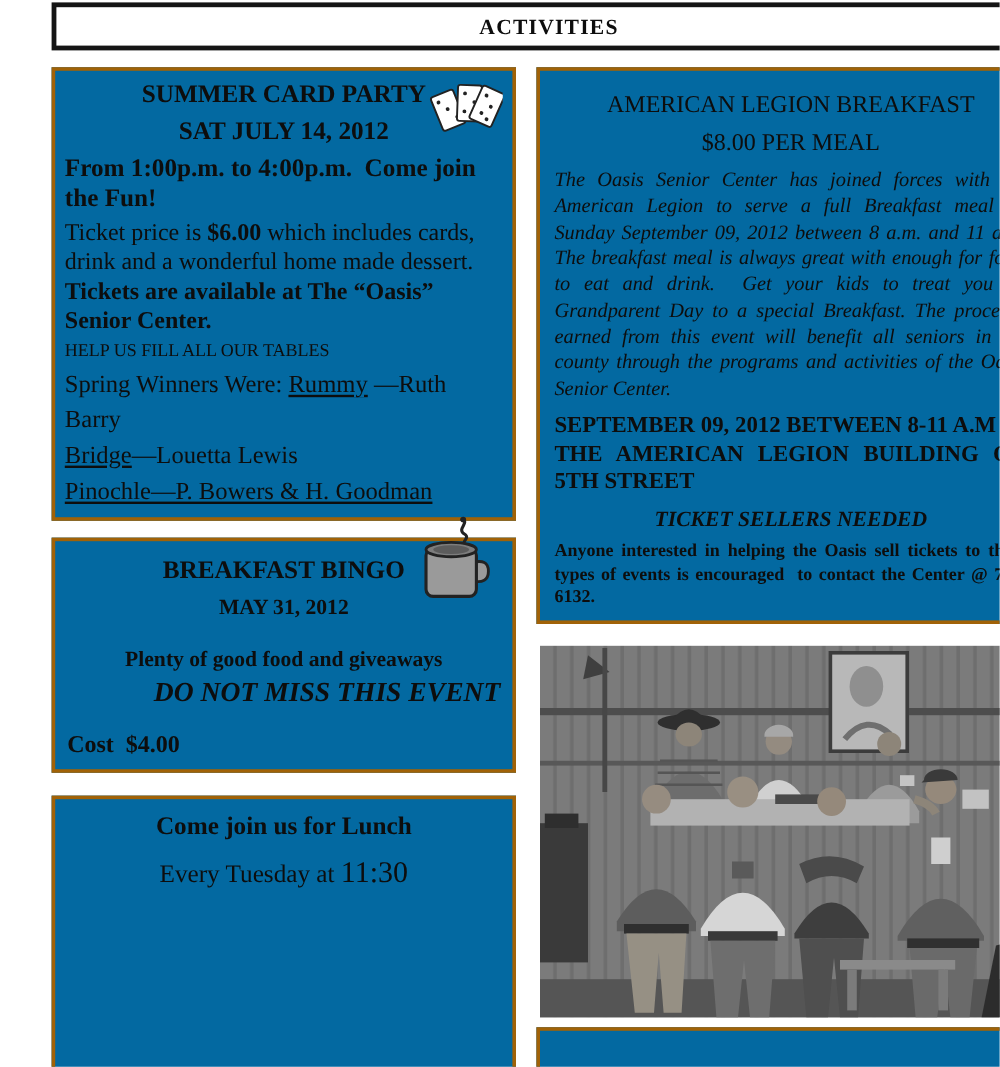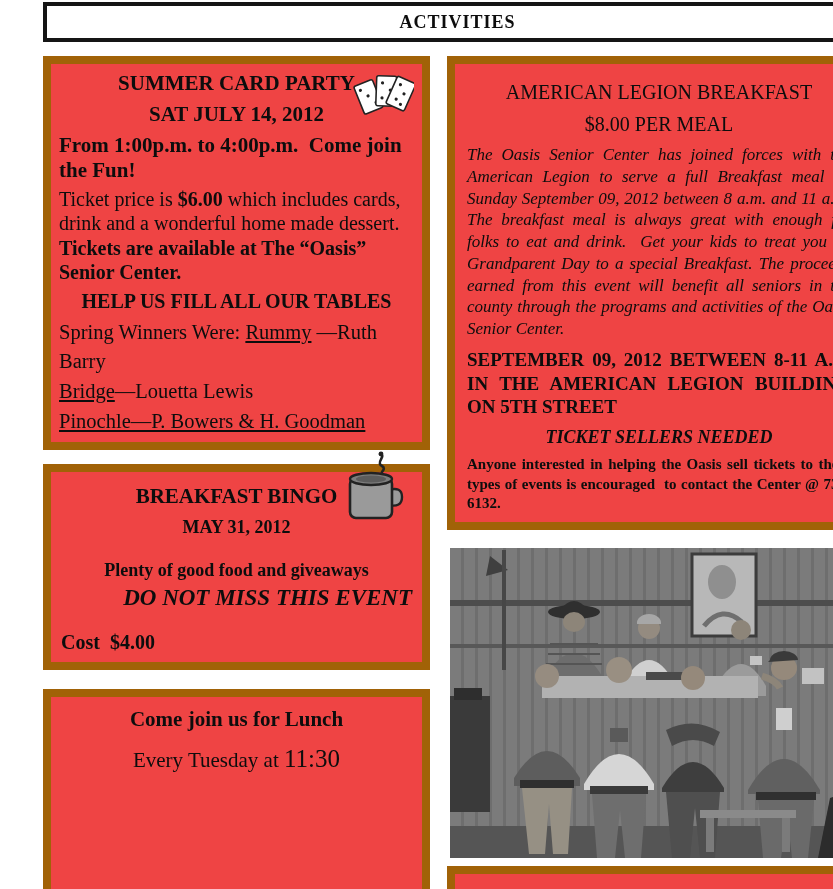--- a/index.html
+++ b/index.html
@@ -21,29 +21,29 @@
   .header-title {
     font-weight: bold; font-size: 18px; letter-spacing: 1px;
     font-stretch: condensed;
   }
 
   
   .columns { display: flex; margin-top: 14px; gap: 17px; }
   .col-left  { width: 387px; display: flex; flex-direction: column; }
   .col-right { width: 424px; display: flex; flex-direction: column; }
 
-  .box { border: 8px solid #a16207; background: #ef4444; position: relative; }
+  .box { border: 3px solid #a16207; background: #0369a1; position: relative; }
 
   
   .card-party { min-height: 269px; padding: 5px 8px 6px 8px; }
   .cp-title { text-align: center; font-weight: bold; font-size: 21px; margin-top: 2px; }
   .cp-date  { text-align: center; font-weight: bold; font-size: 21px; margin-top: 6px; }
   .cp-line1 { font-weight: bold; font-size: 21px; margin-top: 6px; }
   .cp-body  { font-size: 20px; margin-top: 4px; line-height: 1.22; }
-  .cp-subhead { text-align: center; font-weight: bold; font-size: 20px; margin-top: 5px; }
+  .cp-subhead { font-weight: normal; font-size: 15px; margin-top: 5px; }
   .cp-winners { font-size: 20.5px; margin-top: 5px; line-height: 1.45; }
   .cp-winners .u { text-decoration: underline; }
   .cards-icon { position: absolute; top: 6px; right: 8px; }
 
   
   .bingo { min-height: 164px; margin-top: 14px; padding: 8px 10px 8px 10px; }
   .bg-title { text-align: center; font-weight: bold; font-size: 21px; margin-top: 4px; }
   .bg-date  { text-align: center; font-weight: bold; font-size: 18px; margin-top: 8px; }
   .bg-line1 { text-align: center; font-weight: bold; font-size: 18px; margin-top: 22px; }
   .bg-line2 { text-align: right; font-weight: bold; font-style: italic; font-size: 23px; margin-top: 4px; }

